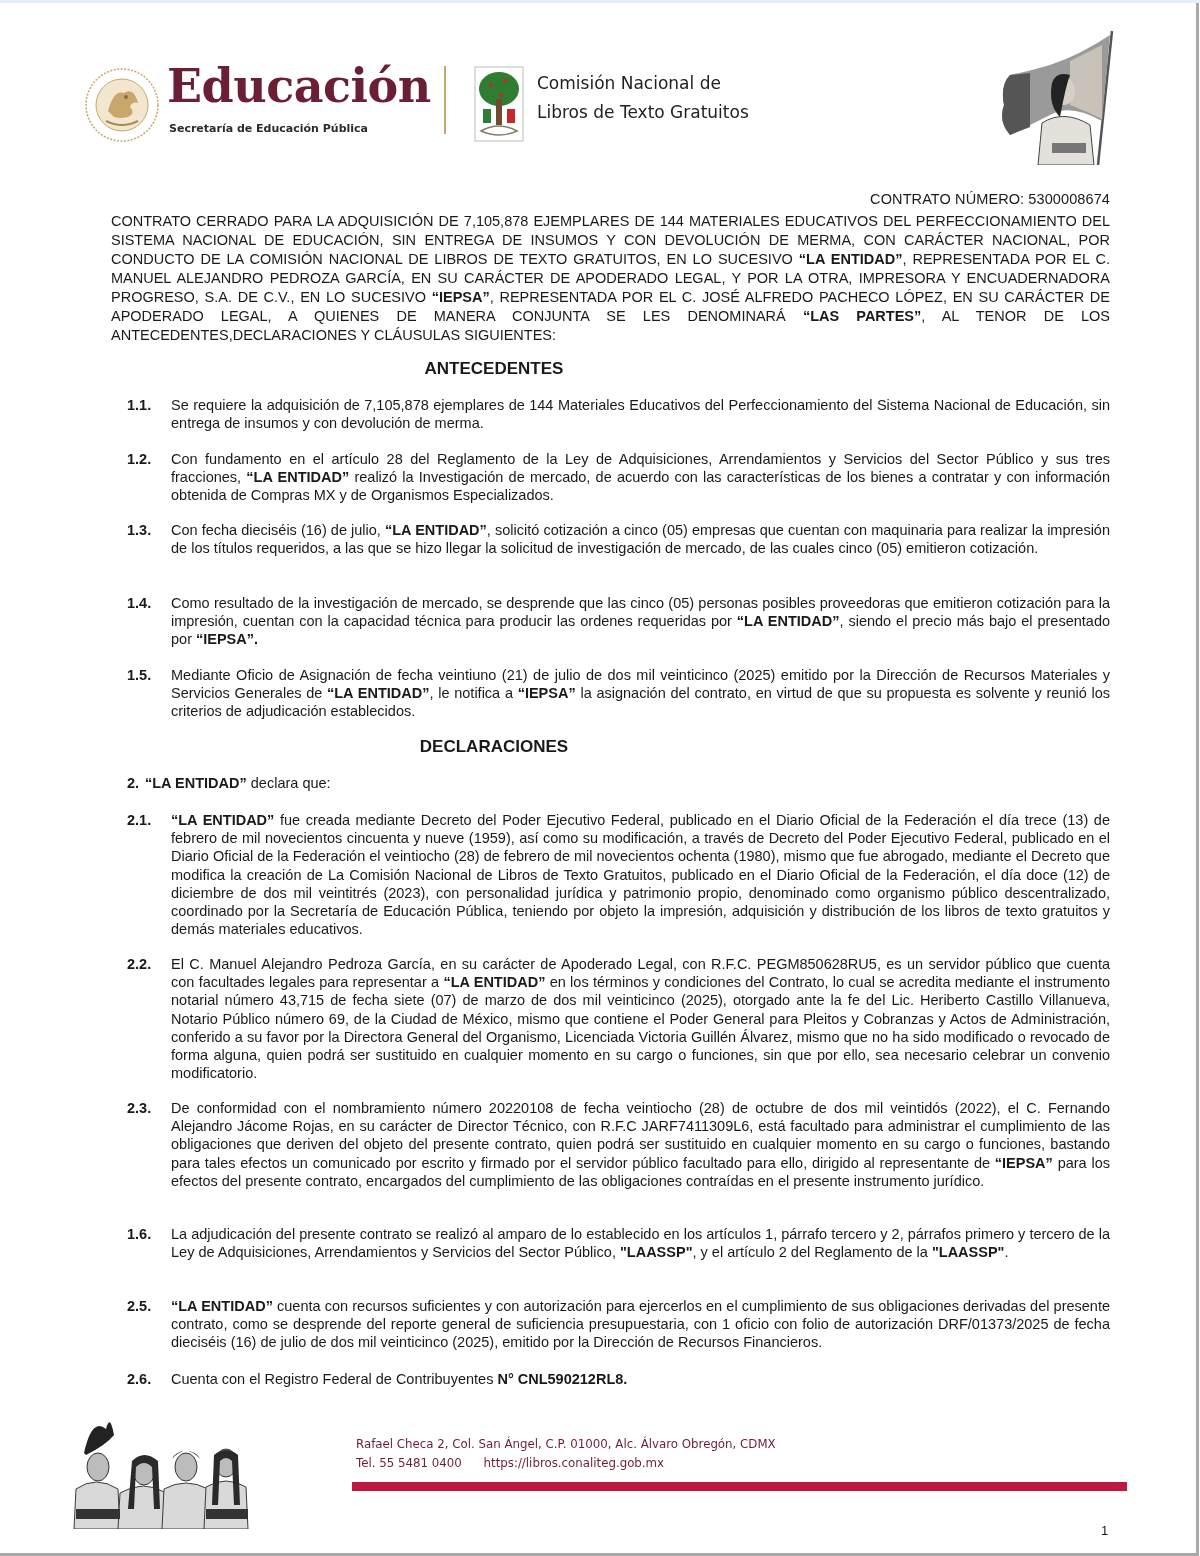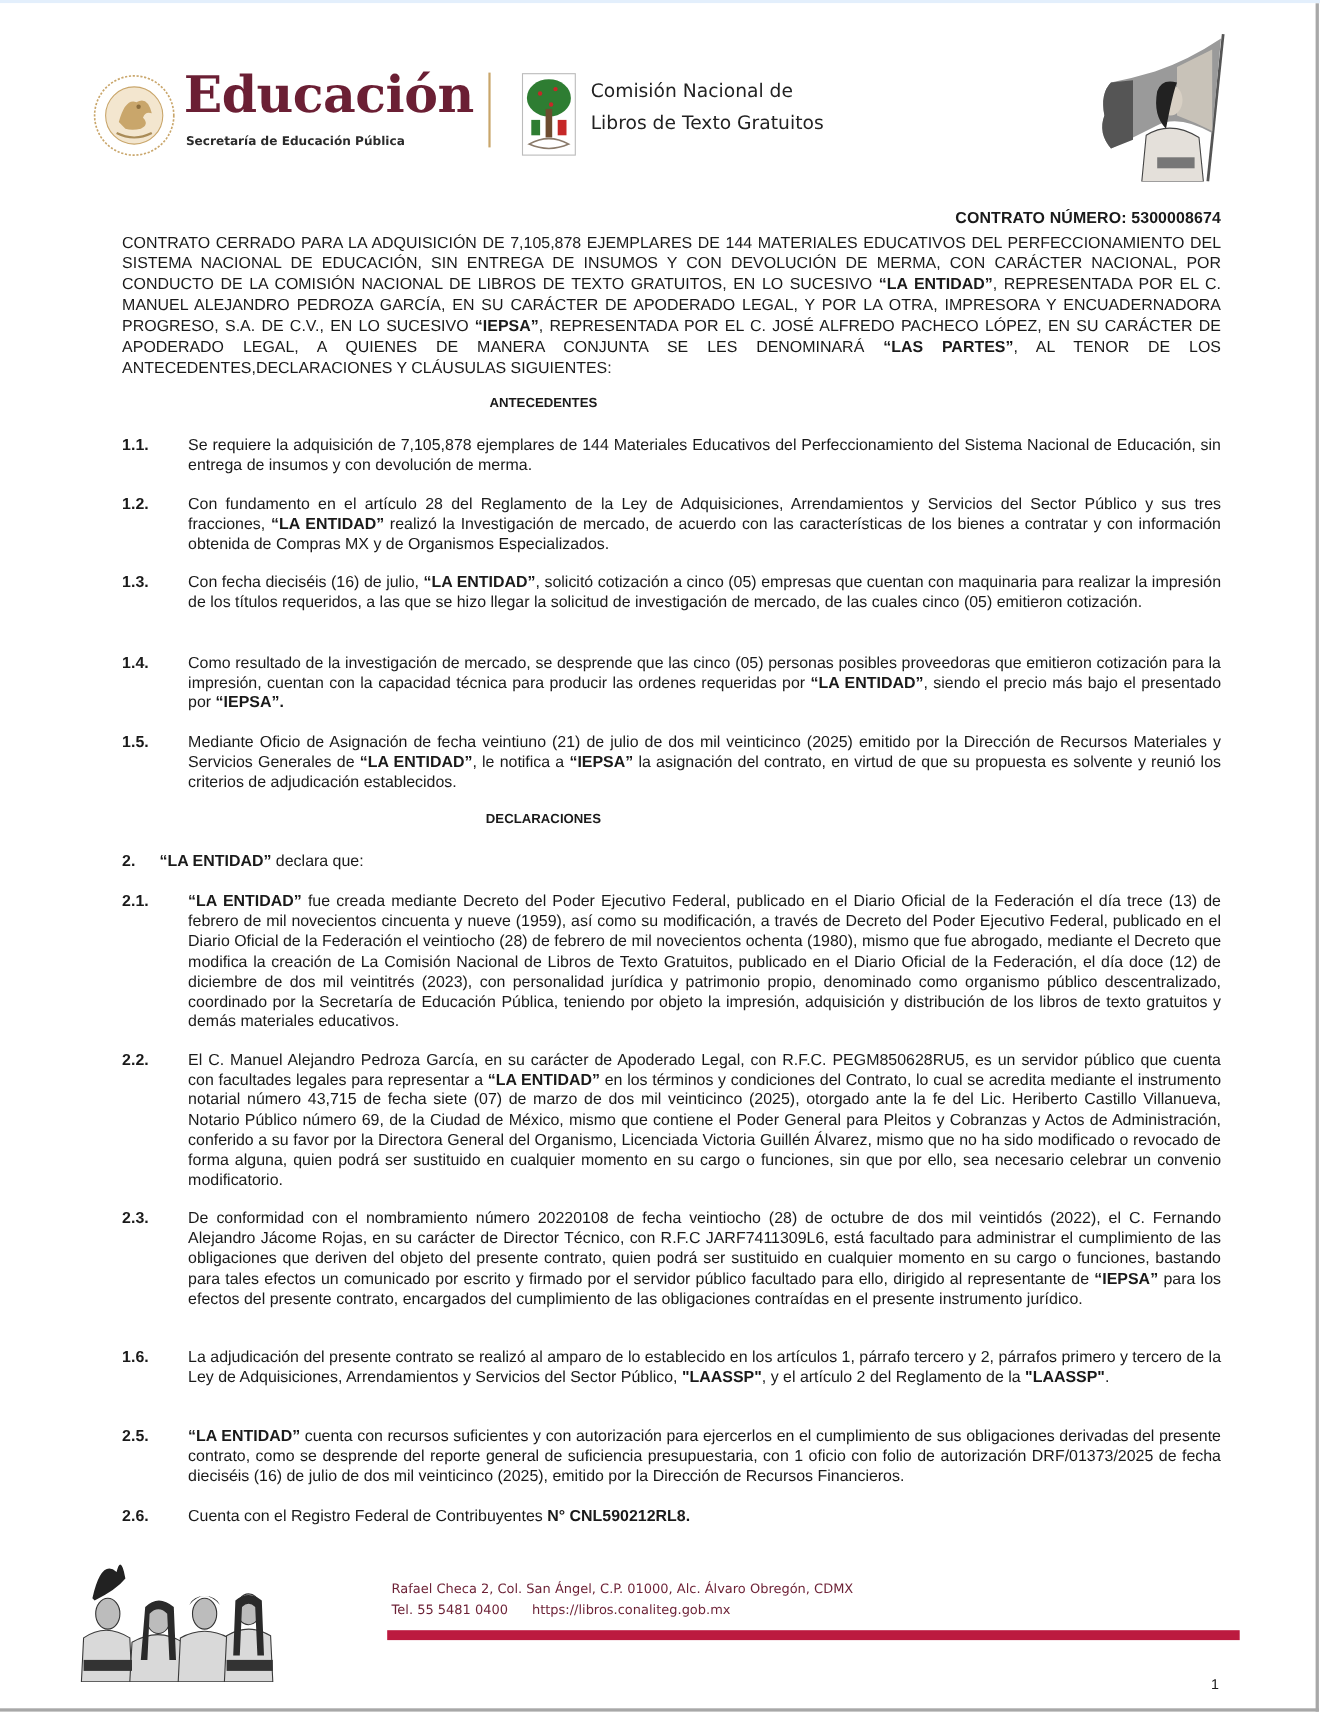--- a/index.html
+++ b/index.html
@@ -21,25 +21,25 @@
   .hdr { position: absolute; left: 0; top: 0; width: 1196px; height: 190px; }
   .seal { position: absolute; left: 84px; top: 64px; width: 76px; height: 76px; }
   .educ-title { position: absolute; left: 167px; top: 60px; font-family: "DejaVu Serif", serif; font-weight: bold; font-size: 46px; color: #6b1f34; letter-spacing: -0.5px; line-height: 1; }
   .educ-sub { position: absolute; left: 169px; top: 119px; font-family: "DejaVu Sans", sans-serif; font-weight: bold; font-size: 11px; color: #2b2b2b; }
   .vsep { position: absolute; left: 444px; top: 63px; width: 2px; height: 68px; background: #c9a66b; }
   .tree-logo { position: absolute; left: 473px; top: 62px; width: 52px; height: 78px; }
   .conal-name { position: absolute; left: 537px; top: 66px; font-family: "DejaVu Sans", sans-serif; font-size: 17px; color: #222; line-height: 29px; }
   .flag-woman { position: absolute; left: 990px; top: 22px; width: 140px; height: 140px; }
 
   
-  .contract-no { position: absolute; right: 86px; top: 188px; font-weight: bold; font-size: 14.5px; letter-spacing: 0.1px; text-align: right; }
+  .contract-no { position: absolute; right: 86px; top: 188px; font-weight: normal; font-size: 14.5px; letter-spacing: 0.1px; text-align: right; }
   .intro { position: absolute; left: 111px; top: 209px; width: 999px; font-size: 14.5px; line-height: 19px; text-align: justify; text-transform: none; }
-  .section-title { position: absolute; left: 0; width: 988px; text-align: center; font-weight: bold; font-size: 12px; }
+  .section-title { position: absolute; left: 0; width: 988px; text-align: center; font-weight: bold; font-size: 17px; }
   .item { position: absolute; left: 111px; width: 999px; font-size: 14.5px; line-height: 18.2px; }
-  .item .num { position: absolute; left: 0; top: 0; font-weight: bold; }
+  .item .num { position: absolute; left: 16px; top: 0; font-weight: bold; }
   .item .txt { margin-left: 60px; text-align: justify; }
   .item.lvl2 .txt { margin-left: 34px; }
   b { font-weight: bold; }
 
   
   .women { position: absolute; left: 66px; top: 1406px; width: 186px; height: 120px; }
   .year-block { position: absolute; left: 248px; top: 1432px; width: 92px; text-align: center; color: #a3183c; font-family: "DejaVu Serif", serif; line-height: 1; }
   .year-block .y { font-size: 30px; font-weight: normal; letter-spacing: -1px; }
   .year-block .a { font-size: 12px; margin-top: 1px; }
   .year-block .l { font-size: 20px; margin-top: 1px; }

